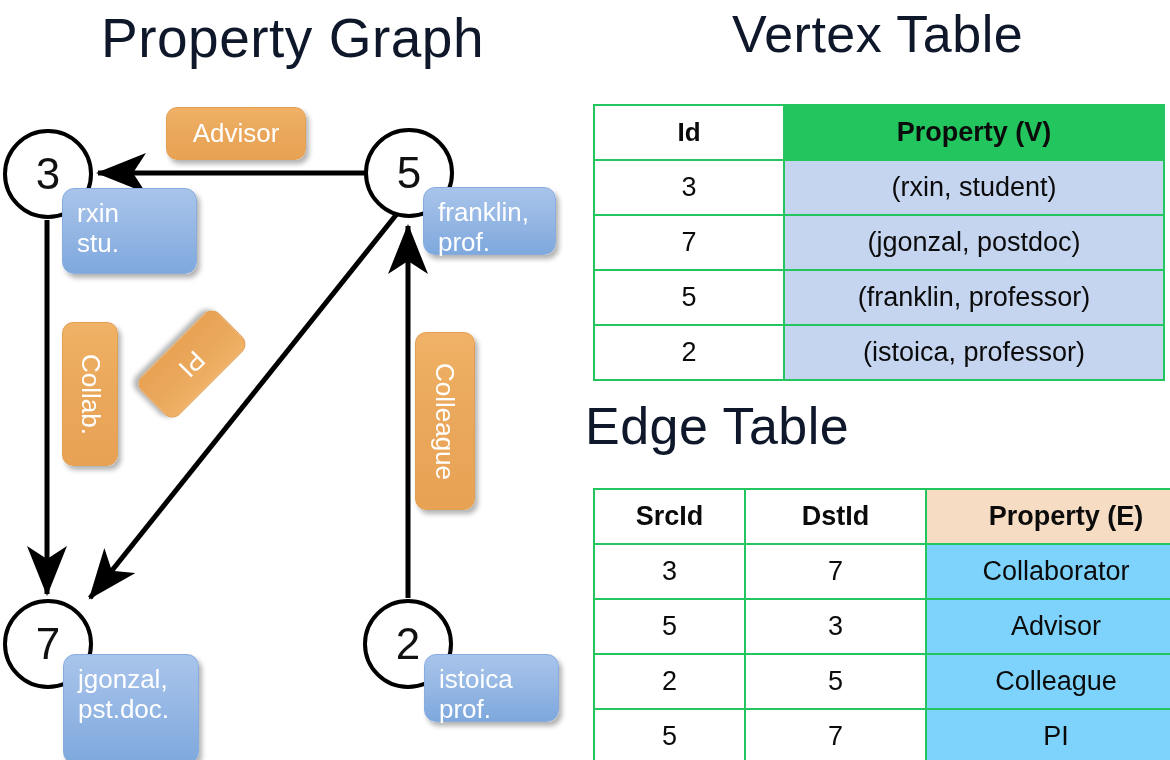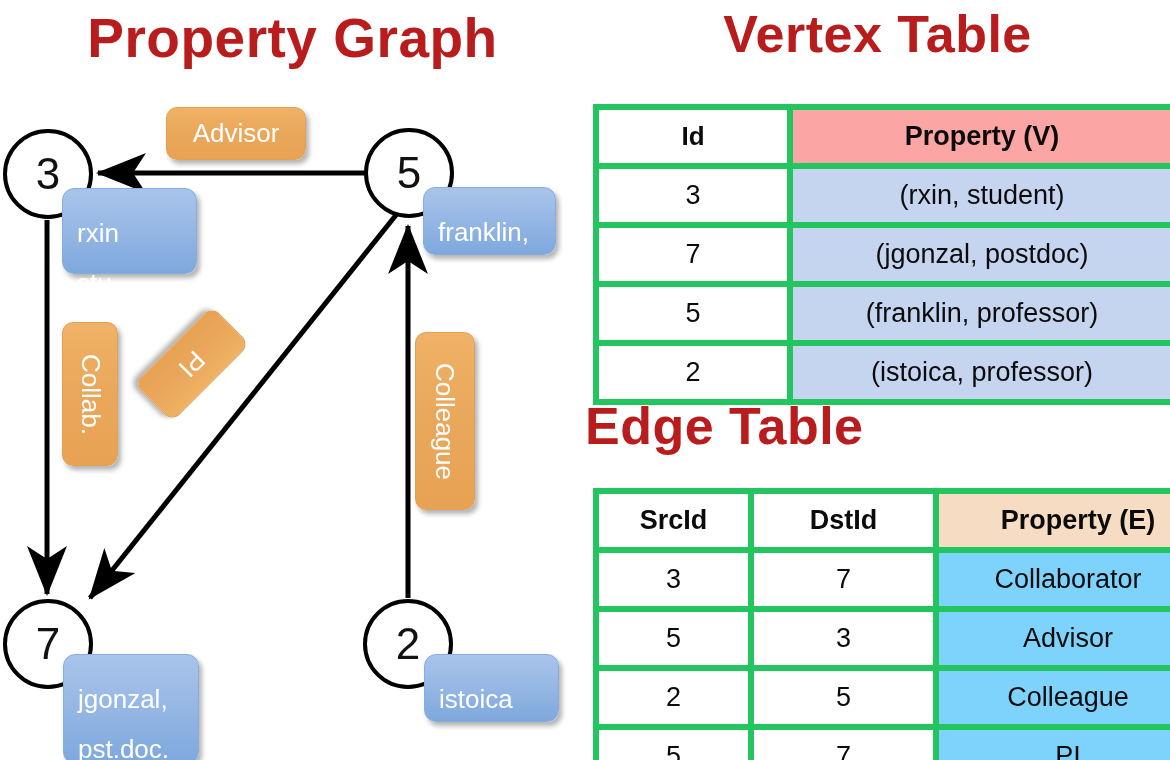--- a/index.html
+++ b/index.html
@@ -12,22 +12,22 @@
     height: 760px;
     position: relative;
     font-family: "Liberation Sans", sans-serif;
     overflow: hidden;
   }
 
   
   .title {
     position: absolute;
     font-family: "Liberation Sans", sans-serif;
-    font-weight: 700;
-    color: #b91c1c;
+    font-weight: 400;
+    color: #0f172a;
     white-space: nowrap;
     letter-spacing: 0.5px;
   }
   #title-property-graph {
     left: 0; top: 6px; width: 585px;
     text-align: center;
     font-size: 55px;
   }
   #title-vertex-table {
     left: 585px; top: 4px; width: 585px;
@@ -76,21 +76,21 @@
     color: #ffffff;
     font-size: 26px;
     font-family: "Liberation Sans", sans-serif;
     line-height: 1.15;
     padding: 10px 0 0 14px;
     background: linear-gradient(180deg, #a8c4ea 0%, #9bbbe6 35%, #7ea8dd 100%);
     border: 1px solid #87acdf;
     box-shadow: 3px 4px 5px rgba(0,0,0,0.30);
     z-index: 4;
   }
-  .prop-box span { display: block; margin-top: 20px; }
+  .prop-box span { display: block; }
 
   
   .edge-label {
     position: absolute;
     border-radius: 11px;
     box-sizing: border-box;
     color: #ffffff;
     font-size: 26px;
     font-family: "Liberation Sans", sans-serif;
     display: flex;
@@ -113,41 +113,41 @@
   .edge-label.diag .inner { white-space: nowrap; }
 
   
   table.grid {
     position: absolute;
     border-collapse: collapse;
     font-family: "Liberation Sans", sans-serif;
     table-layout: fixed;
   }
   table.grid td, table.grid th {
-    border: 6px solid #22c55e;
+    border: 2px solid #22c55e;
     text-align: center;
     font-weight: 400;
     color: #0b0b0b;
     padding: 0;
   }
   table.grid th {
     font-weight: 700;
   }
 
   
   #vertex-table {
     left: 593px; top: 104px;
     width: 566px;
   }
   #vertex-table th, #vertex-table td {
     height: 53px;
     font-size: 27px;
   }
   #vertex-table th.hdr-id   { width: 188px; font-size: 26px; background:#ffffff; }
-  #vertex-table th.hdr-prop { width: 378px; font-size: 27px; background:#fca5a5; }
+  #vertex-table th.hdr-prop { width: 378px; font-size: 27px; background:#22c55e; }
   #vertex-table td.cell-id   { background:#ffffff; font-size: 27px; }
   #vertex-table td.cell-prop { background:#c5d5ef; font-size: 27px; }
 
   
   #edge-table {
     left: 593px; top: 488px;
     width: 566px;
   }
   #edge-table th, #edge-table td {
     height: 53px;

